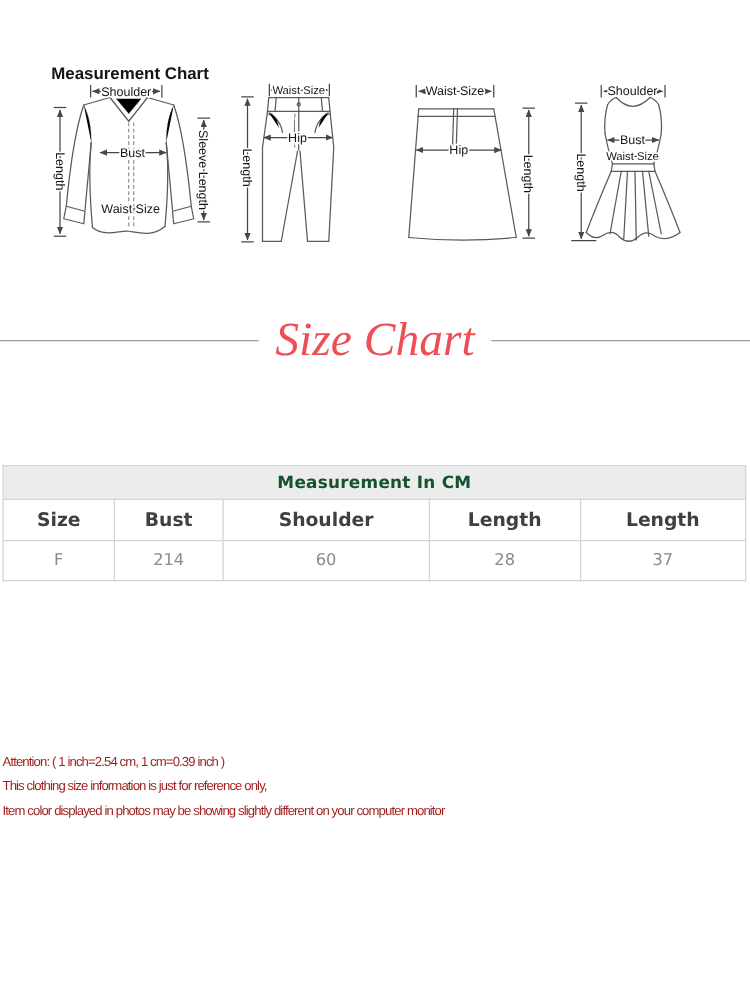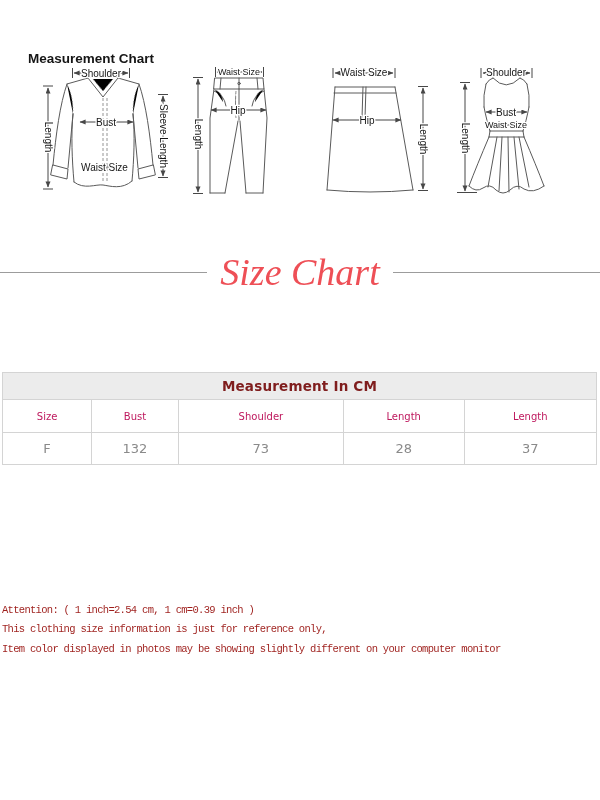--- a/index.html
+++ b/index.html
@@ -3,21 +3,21 @@
 <meta charset="utf-8">
 <style>
   html,body{margin:0;padding:0}
   body{
     width:600px;height:800px;background:#ffffff;position:relative;overflow:hidden;
     font-family:"Liberation Sans",sans-serif;
   }
   .abs{position:absolute}
 
   
-  #mc-title{left:28px;top:51px;font-size:13.5px;font-weight:bold;color:#151515}
+  #mc-title{left:41px;top:51px;font-size:13.5px;font-weight:bold;color:#151515}
   svg.diagram{position:absolute;overflow:visible}
   .ln{fill:none;stroke:#5a5a5a;stroke-width:1;stroke-linecap:round;stroke-linejoin:round}
   .dash{stroke-dasharray:3 2;stroke-width:.8;stroke:#7a7a7a}
   .dot{stroke-dasharray:1 2;stroke-width:.8;stroke:#7a7a7a}
   .arr{fill:none;stroke:#474747;stroke-width:1}
   .tick{stroke:#474747;stroke-width:1}
   .mk{fill:#474747;stroke:none}
   text.lbl{
     font-family:"Liberation Sans",sans-serif;font-size:10px;fill:#161616;
     text-anchor:middle;paint-order:stroke fill;stroke:#ffffff;stroke-width:2.6px;stroke-linejoin:round;
@@ -34,28 +34,28 @@
 
   
   table.size{
     position:absolute;left:2px;top:372px;width:595px;
     border-collapse:collapse;table-layout:fixed;
   }
   table.size td,table.size th{
     border:1px solid #d4d4d4;text-align:center;vertical-align:middle;
     font-family:"DejaVu Sans",sans-serif;
   }
-  td.cap{background:#ececec;color:#7f1d1d;font-weight:bold;font-size:13.5px;height:24px;letter-spacing:.2px}
-  table.size th{color:#be185d;font-weight:normal;font-size:10px;height:30px}
+  td.cap{background:#ececec;color:#14532d;font-weight:bold;font-size:13.5px;height:24px;letter-spacing:.2px}
+  table.size th{color:#404040;font-weight:bold;font-size:15px;height:30px}
   table.size td.val{color:#8a8a8a;font-size:13px;height:29px;font-weight:normal}
 
   
   .attention{
     left:2px;top:601px;width:598px;
-    font-family:Liberation Mono, monospace;font-size:10.5px;letter-spacing:-0.7px;
+    font-family:Liberation Sans, sans-serif;font-size:10.5px;letter-spacing:-0.7px;
     line-height:19.4px;color:#9e1f1c;white-space:nowrap;
   }
 </style>
 </head>
 <body>
 
 <div class="abs" id="mc-title">Measurement Chart</div>
 
 <svg class="diagram" style="left:40px;top:62px" width="130" height="132" viewBox="0 0 130 132">
   <defs>
@@ -219,22 +219,22 @@
     </tr>
     <tr>
       <th>Size</th>
       <th>Bust</th>
       <th>Shoulder</th>
       <th>Length</th>
       <th>Length</th>
     </tr>
     <tr>
       <td class="val">F</td>
-      <td class="val">132</td>
-      <td class="val">73</td>
+      <td class="val">214</td>
+      <td class="val">60</td>
       <td class="val">28</td>
       <td class="val">37</td>
     </tr>
   </tbody>
 </table>
 
 <div class="abs attention">
   <div>Attention: ( 1 inch=2.54 cm, 1 cm=0.39 inch )</div>
   <div>This clothing size information is just for reference only,</div>
   <div>Item color displayed in photos may be showing slightly different on your computer monitor</div>

